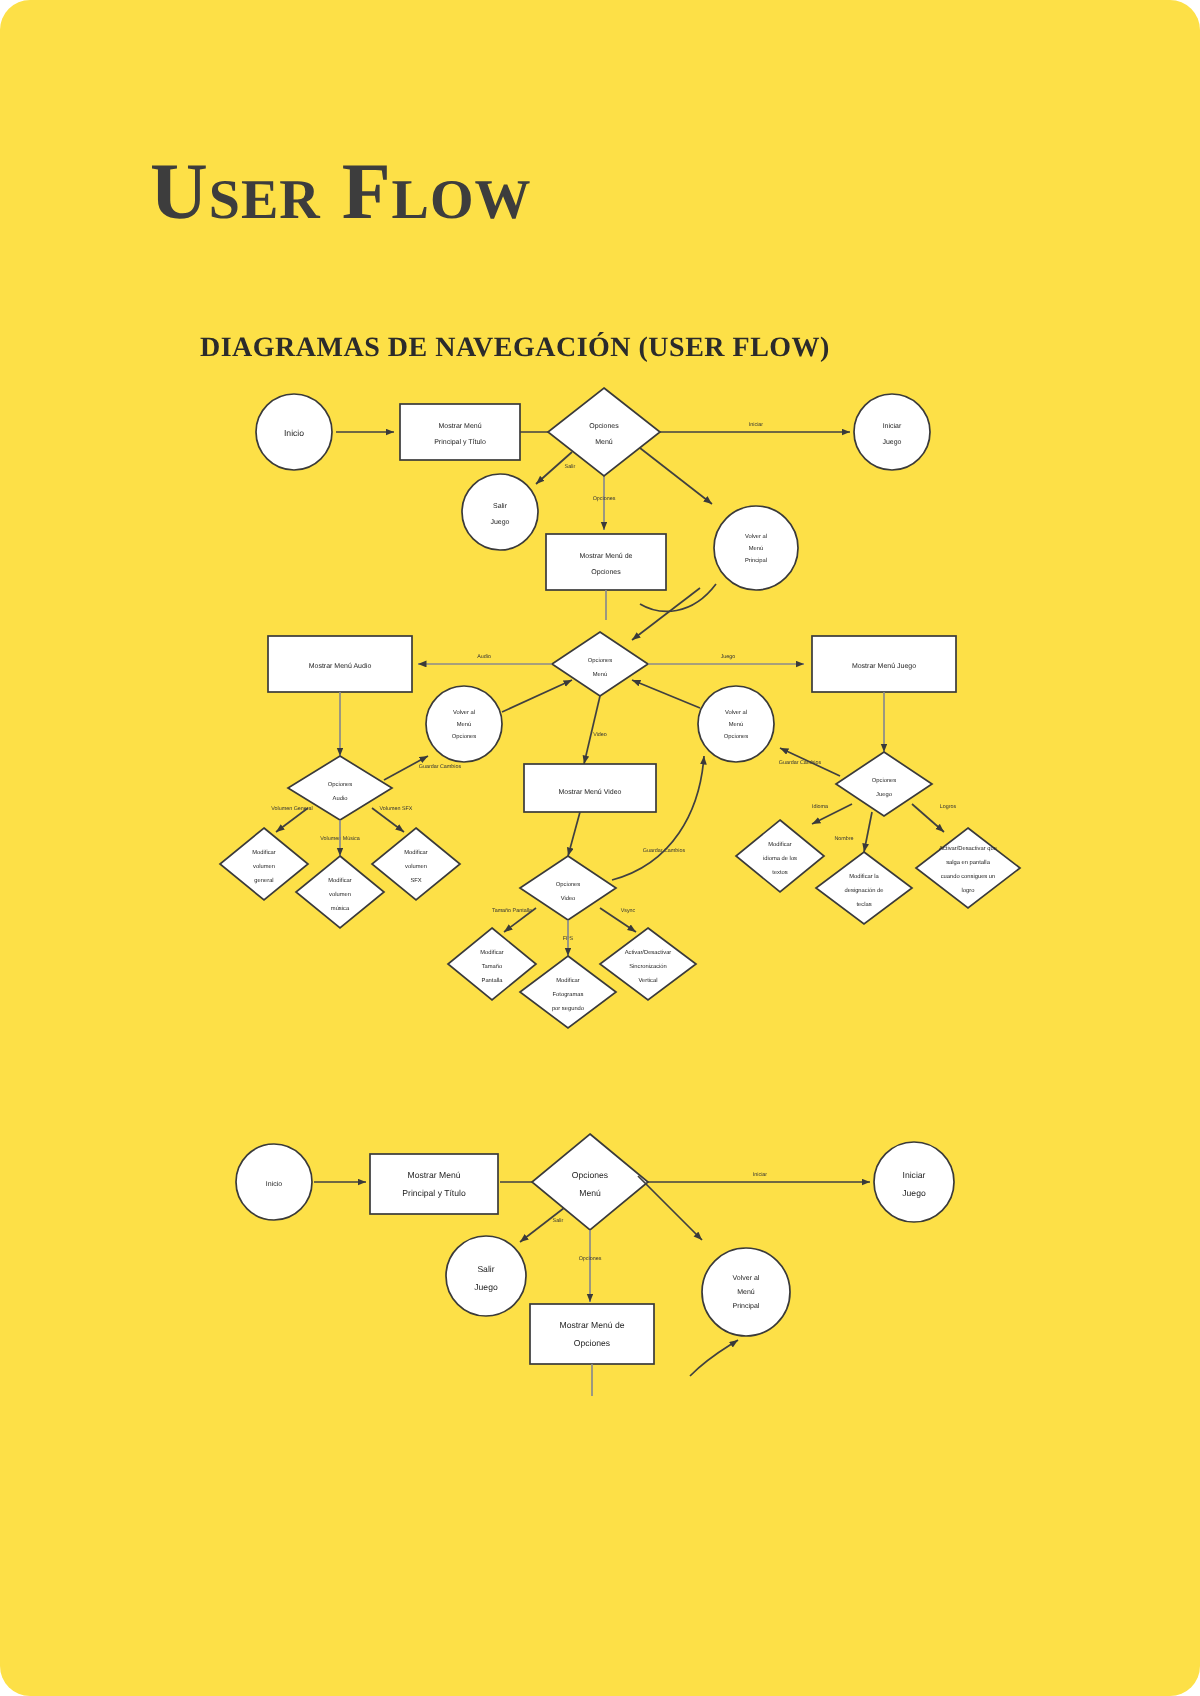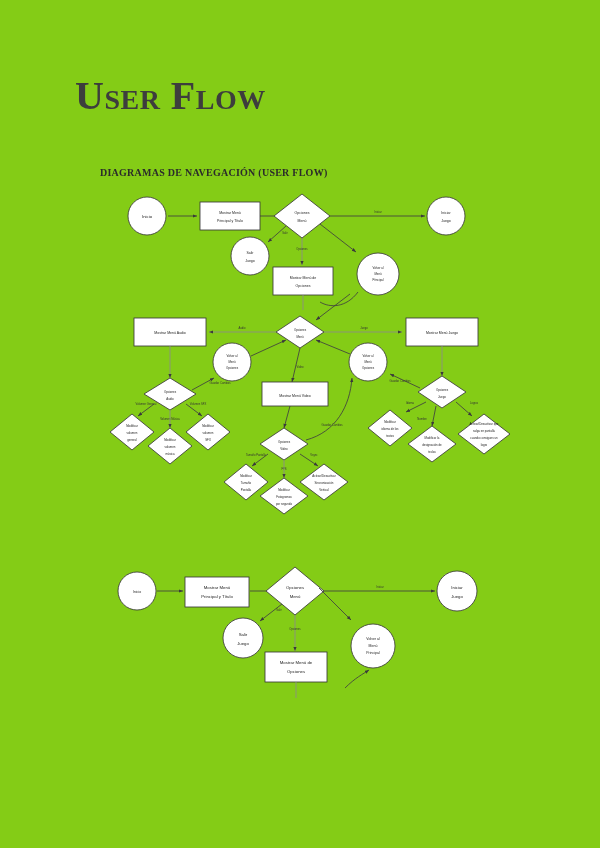--- a/index.html
+++ b/index.html
@@ -1,34 +1,34 @@
 <!DOCTYPE html>
 <html><head>
 <meta charset="utf-8">
 <style>
   html,body{margin:0;padding:0;background:#ffffff;}
   body{
     width:600px;height:848px;position:relative;overflow:hidden;
     font-family:"Liberation Sans",sans-serif;color:#000;
   }
-  .page{position:absolute;inset:0;background:#84cc16;}
+  .page{position:absolute;inset:0;background:#fde047;border-radius:15px;}
 
   
   #doc-title{
     position:absolute;left:75px;top:76px;
     font-family:"Liberation Serif",serif;
     font-size:40px;line-height:1;font-weight:700;
     color:#3d3d3d;letter-spacing:.5px;
     font-variant:small-caps;
     white-space:nowrap;
   }
   #doc-subtitle{
     position:absolute;left:100px;top:167px;
     font-family:"Liberation Serif",serif;
-    font-size:10px;font-weight:700;color:#2b2b2b;
+    font-size:14px;font-weight:700;color:#2b2b2b;
     letter-spacing:.25px;white-space:nowrap;
     font-variant:small-caps;
   }
 
   
   .diagram{position:absolute;left:0;}
   .diagram svg{display:block;overflow:visible;}
 
   .nd-line{fill:none;stroke:#404040;stroke-width:.85;}
   .nd-line.light{stroke:#8b8b8b;}

